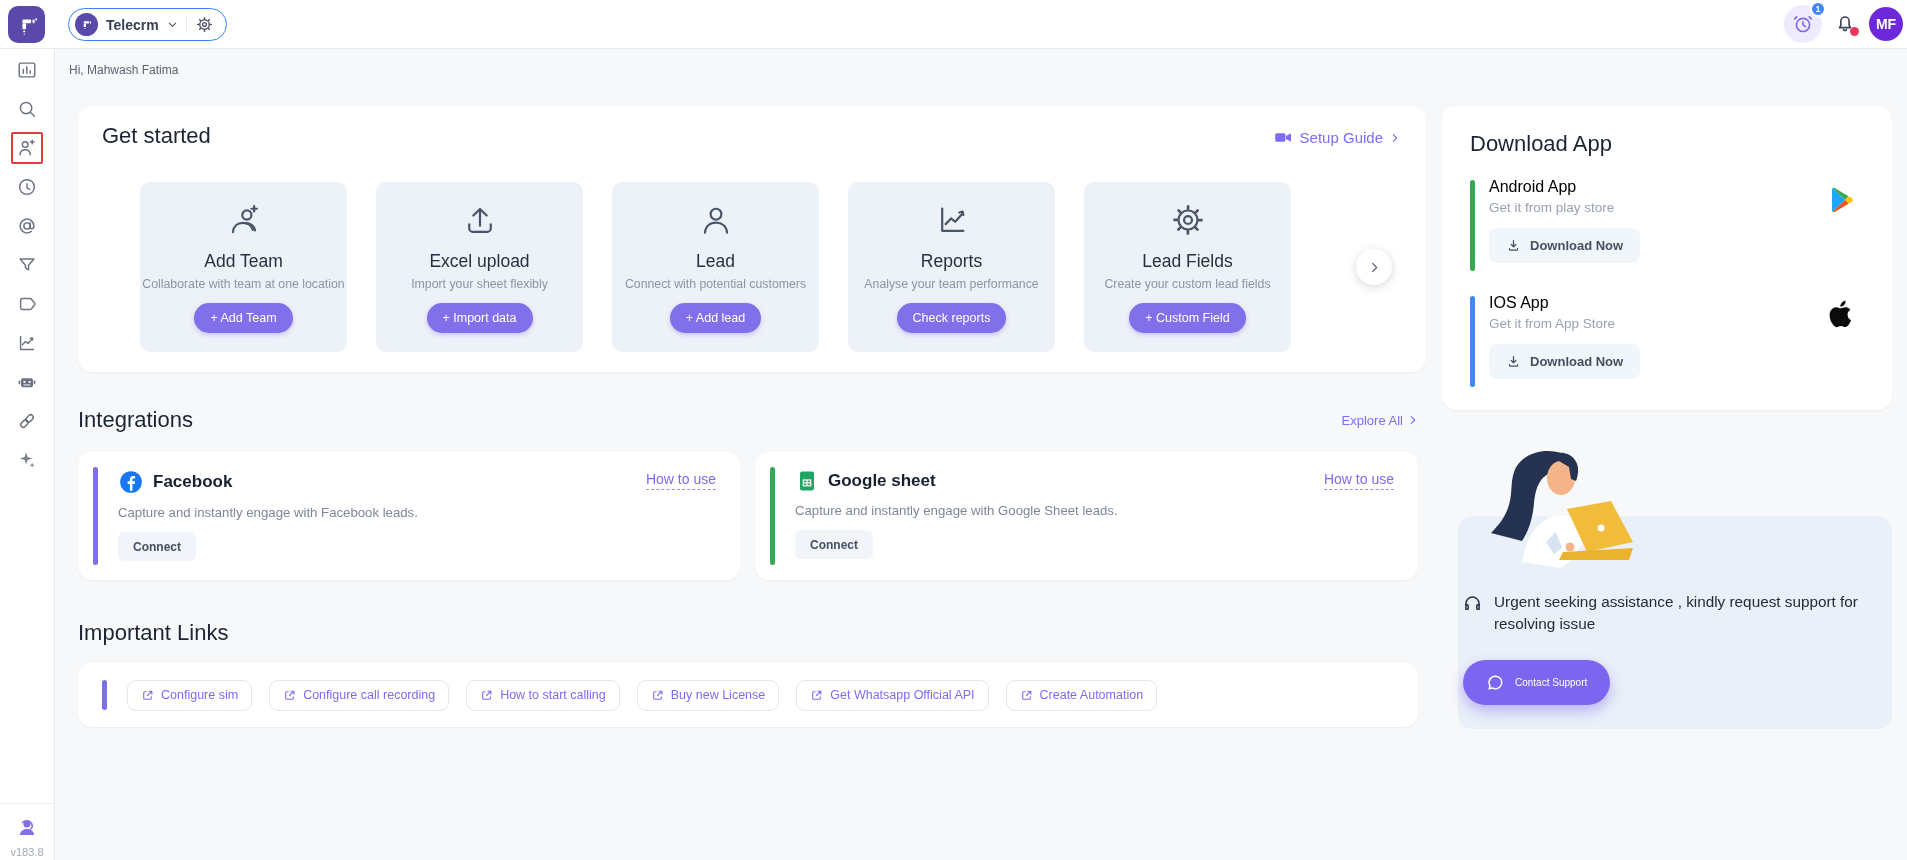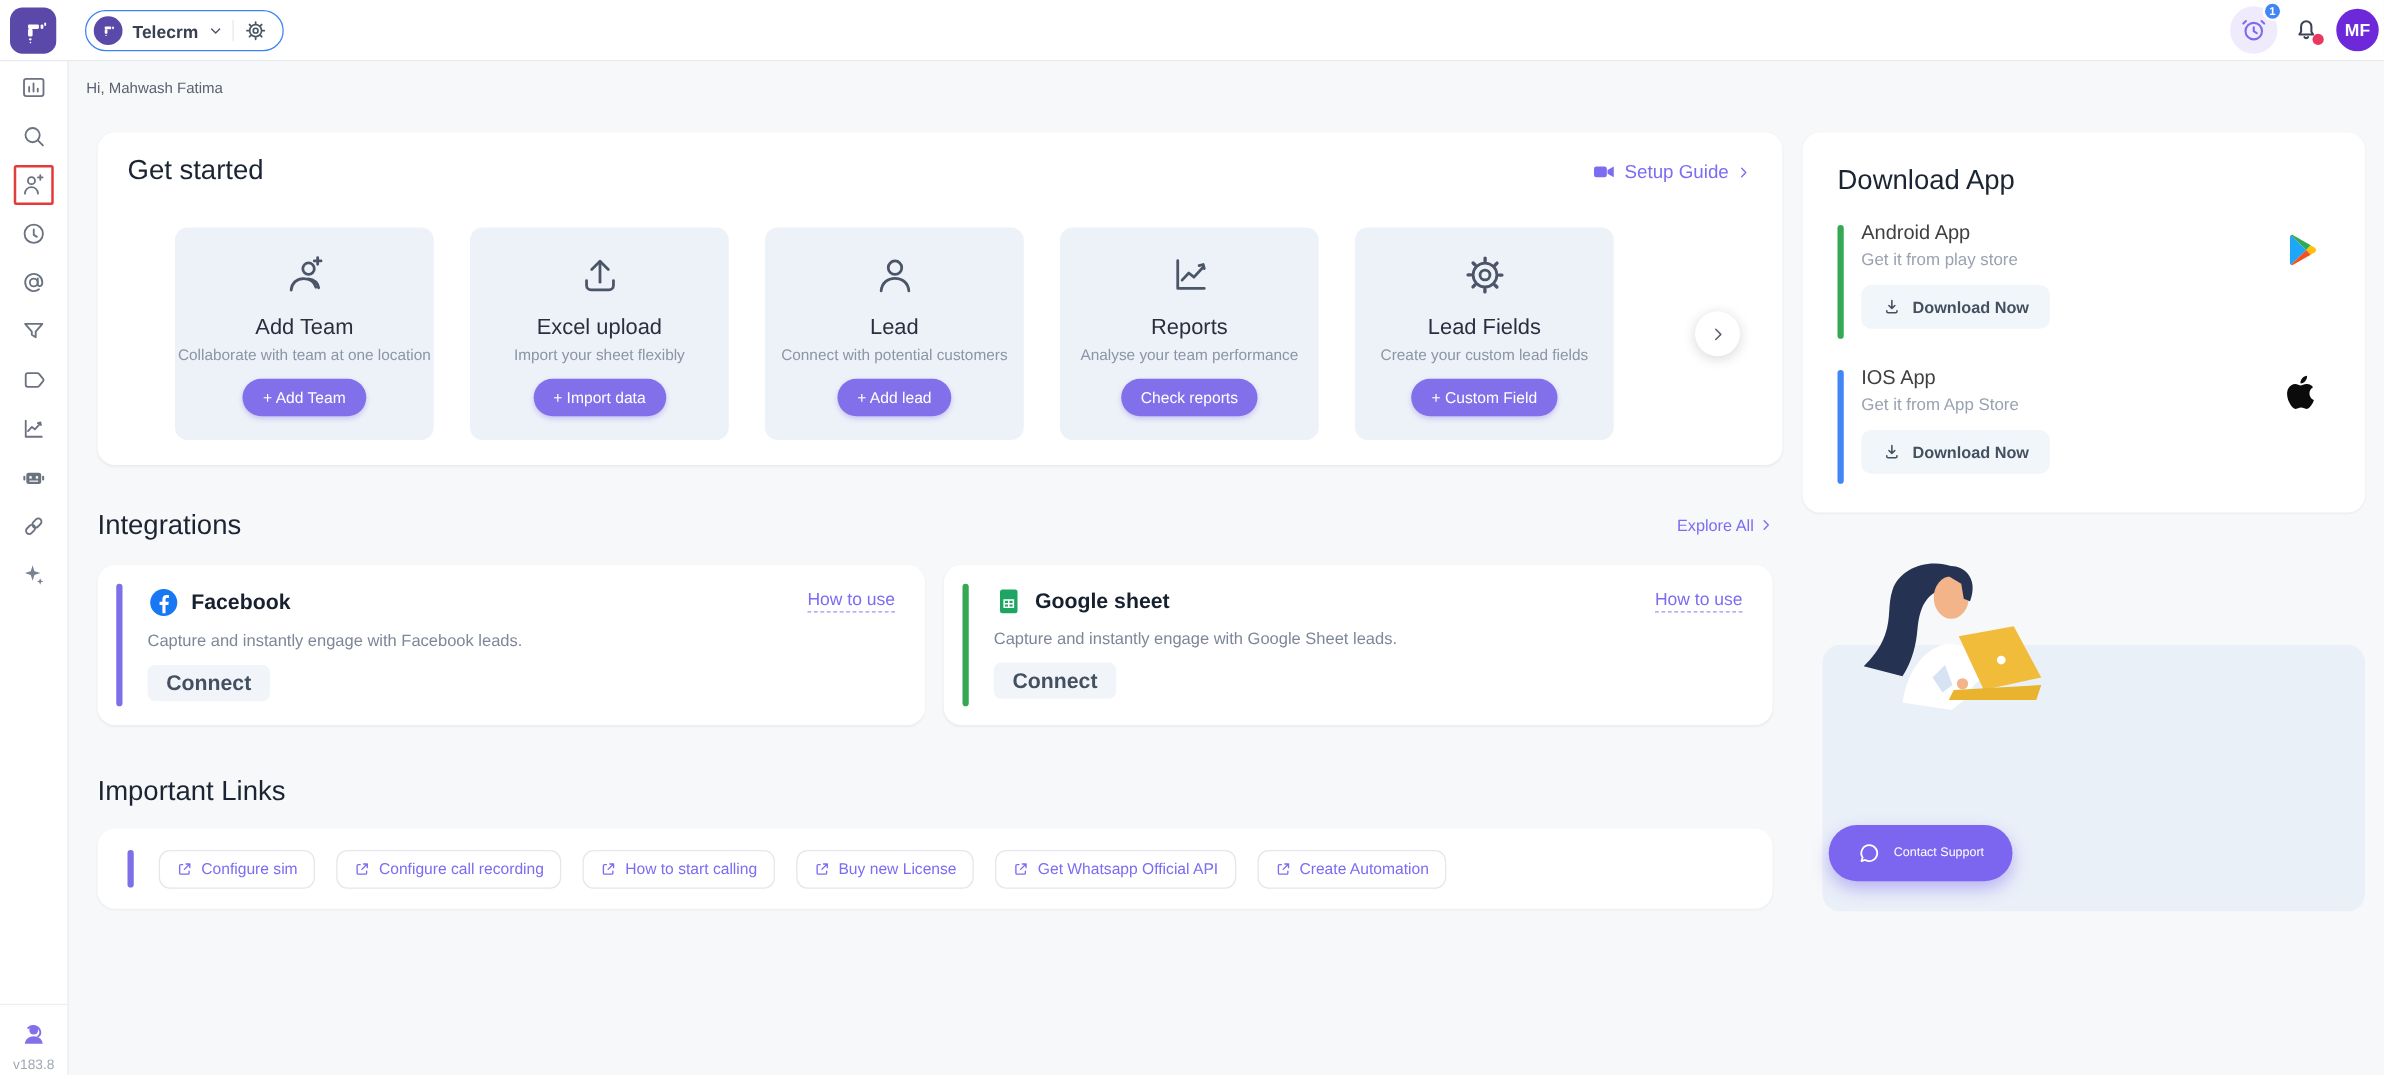--- a/index.html
+++ b/index.html
@@ -53,34 +53,34 @@
   .int-card.fb { left:78px; width:662px; }
   .int-card.gsheet { left:755px; width:663px; }
   .accent { position:absolute; left:15px; top:15px; bottom:15px; width:5px; border-radius:3px; }
   .accent-purple { background:#7C6FE8; }
   .accent-green  { background:#34A853; }
   .accent-blue   { background:#4285F4; }
   .int-head-row { display:flex; align-items:center; gap:9px; }
   .int-name { font-size:17px; font-weight:700; color:#17202E; }
   .how-to-use { position:absolute; right:24px; top:19px; color:#7B6CF2; font-size:14px; border-bottom:1px dashed #9C90F5; padding-bottom:2px; cursor:pointer; }
   .int-desc { font-size:13.2px; color:#7D8797; margin-top:10px; }
-  .connect-btn { margin-top:12px; height:29px; padding:0 15px; border:none; border-radius:6px; background:#F1F5FA; color:#445060; font-size:17px; font-weight:700; font-family:inherit; cursor:pointer; }
+  .connect-btn { margin-top:12px; height:29px; padding:0 15px; border:none; border-radius:6px; background:#F1F5FA; color:#445060; font-size:12px; font-weight:700; font-family:inherit; cursor:pointer; }
 
   
   .il-title { position:absolute; left:78px; top:620px; }
   .il-card { left:78px; top:663px; width:1340px; height:64px; display:flex; align-items:center; padding-left:24px; }
   .il-accent { width:5px; height:30px; border-radius:3px; background:#7C6FE8; margin-right:20px; }
   .pills { display:flex; gap:17px; }
   .pill-link { display:flex; align-items:center; gap:7px; height:31px; padding:0 13px; border:1px solid #E4E7EC; border-radius:9px; background:#fff; color:#7B6CF2; font-size:12.5px; cursor:pointer; white-space:nowrap; }
 
   
   .dl-card { left:1442px; top:106px; width:450px; height:304px; padding:25px 28px 0 28px; }
   .app-row { position:relative; padding-left:19px; margin-top:21px; min-height:95px; }
   .app-row .accent { left:0; top:2px; bottom:2px; }
-  .app-name { font-size:16px; font-weight:500; color:#404040; }
+  .app-name { font-size:16px; font-weight:500; color:#000000; }
   .app-sub { font-size:13.5px; color:#99A2B1; margin-top:4px; }
   .dl-btn { margin-top:13px; display:inline-flex; align-items:center; gap:9px; height:35px; padding:0 17px; border:none; border-radius:8px; background:#F1F6FB; color:#45505F; font-size:13px; font-weight:700; font-family:inherit; cursor:pointer; }
   .store-icon { position:absolute; right:6px; top:6px; cursor:pointer; }
 
   
   .support-card { position:absolute; left:1458px; top:516px; width:434px; height:213px; background:#EAF0F8; border-radius:14px; }
   .illu { position:absolute; left:1460px; top:444px; z-index:3; }
   .support-msg { position:absolute; left:1462px; top:591px; width:426px; display:flex; gap:11px; z-index:4; }
   .support-text { font-size:15.3px; line-height:1.45; color:#222B3A; }
   .contact-btn { position:absolute; left:1463px; top:660px; display:inline-flex; align-items:center; gap:10px; height:45px; padding:0 23px; border:none; border-radius:23px; background:#7D66EF; color:#fff; font-size:10px; font-family:inherit; cursor:pointer; box-shadow:0 6px 14px rgba(125,102,239,.45); z-index:4; }
@@ -475,20 +475,27 @@
       <path d="M62 118c4-27 19-45 37-47l23 3-5 38-16 12z" fill="#FFFFFF"></path>
       <path d="M98 78c11 2 23 11 27 21l-10 9-21-7z" fill="#FFFFFF"></path>
       <path d="M86 98l10-10 6 16-8 6z" fill="#D7E3F2"></path>
       <path d="M107 65l44-8 22 41-46 10z" fill="#F2BC3B"></path>
       <circle cx="141" cy="84" r="3.5" fill="#FFFFFF"></circle>
       <path d="M103 108l70-4-4 12h-70z" fill="#E9B22F"></path>
       <circle cx="110" cy="103" r="4.5" fill="#F2B488"></circle>
     </svg>
   </div>
 
+  <div class="support-msg">
+    <svg width="21" height="21" viewBox="0 0 24 24" fill="none" stroke="#2B3445" stroke-width="1.7" stroke-linecap="round" style="flex-shrink:0;margin-top:2px;">
+      <path d="M4.5 14.5v-2.3a7.5 7.5 0 0 1 15 0v2.3"></path>
+        <path d="M4.5 13.5h1.6a1 1 0 0 1 1 1v3.2a1 1 0 0 1-1 1H4.5zM19.5 13.5h-1.6a1 1 0 0 0-1 1v3.2a1 1 0 0 0 1 1h1.6z"></path>
+    </svg>
+    <div class="support-text">Urgent seeking assistance , kindly request support for resolving issue</div>
+  </div>
 
   <button class="contact-btn">
     <svg width="19" height="19" viewBox="0 0 24 24" fill="none" stroke="#fff" stroke-width="1.8" stroke-linecap="round" stroke-linejoin="round">
         <path d="M12 4a8 8 0 1 1-4.1 14.9L4 20l1.2-3.6A8 8 0 0 1 12 4z"></path>
       </svg>
     <span>Contact Support</span>
   </button>
 
 </div>
 

